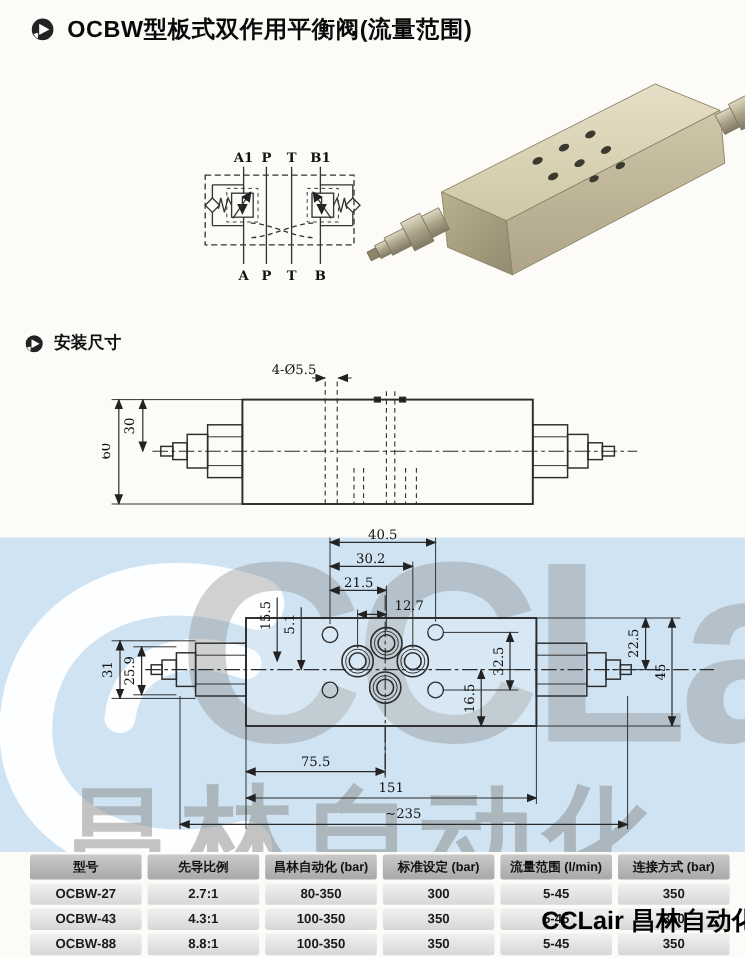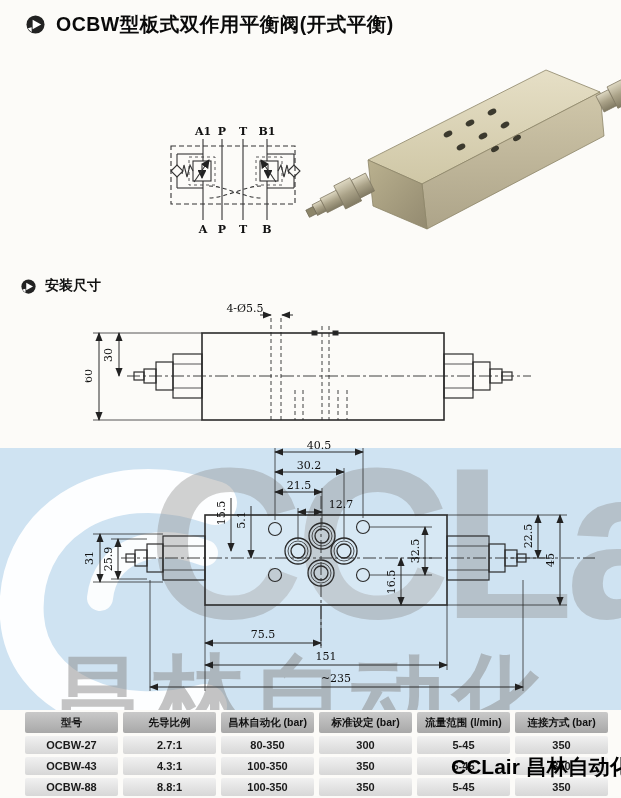--- a/index.html
+++ b/index.html
@@ -140,21 +140,21 @@
     </g>
   </svg>
 
 
   <div class="title-row">
     <svg width="19" height="19" viewBox="0 0 20 20">
       <circle cx="10" cy="10" r="9.5" fill="#222"></circle>
       <path d="M2,14 A9.5,9.5 0 0 0 6,18 L6,13 Z" fill="#fff"></path>
       <polygon points="7,5 16,10 7,15" fill="#fff"></polygon>
     </svg>
-    <div class="ttl">OCBW型板式双作用平衡阀(开式平衡)</div>
+    <div class="ttl">OCBW型板式双作用平衡阀(流量范围)</div>
   </div>
 
 
   <svg class="schem" width="145" height="112" viewBox="0 0 145 112">
     <defs>
       <marker id="arrS" viewBox="0 0 10 10" refX="9" refY="5" markerWidth="8" markerHeight="8" orient="auto-start-reverse">
         <path d="M0,0 L10,5 L0,10 z" fill="#222"></path>
       </marker>
     </defs>
     <g stroke="#333" stroke-width="1.1" fill="none">

